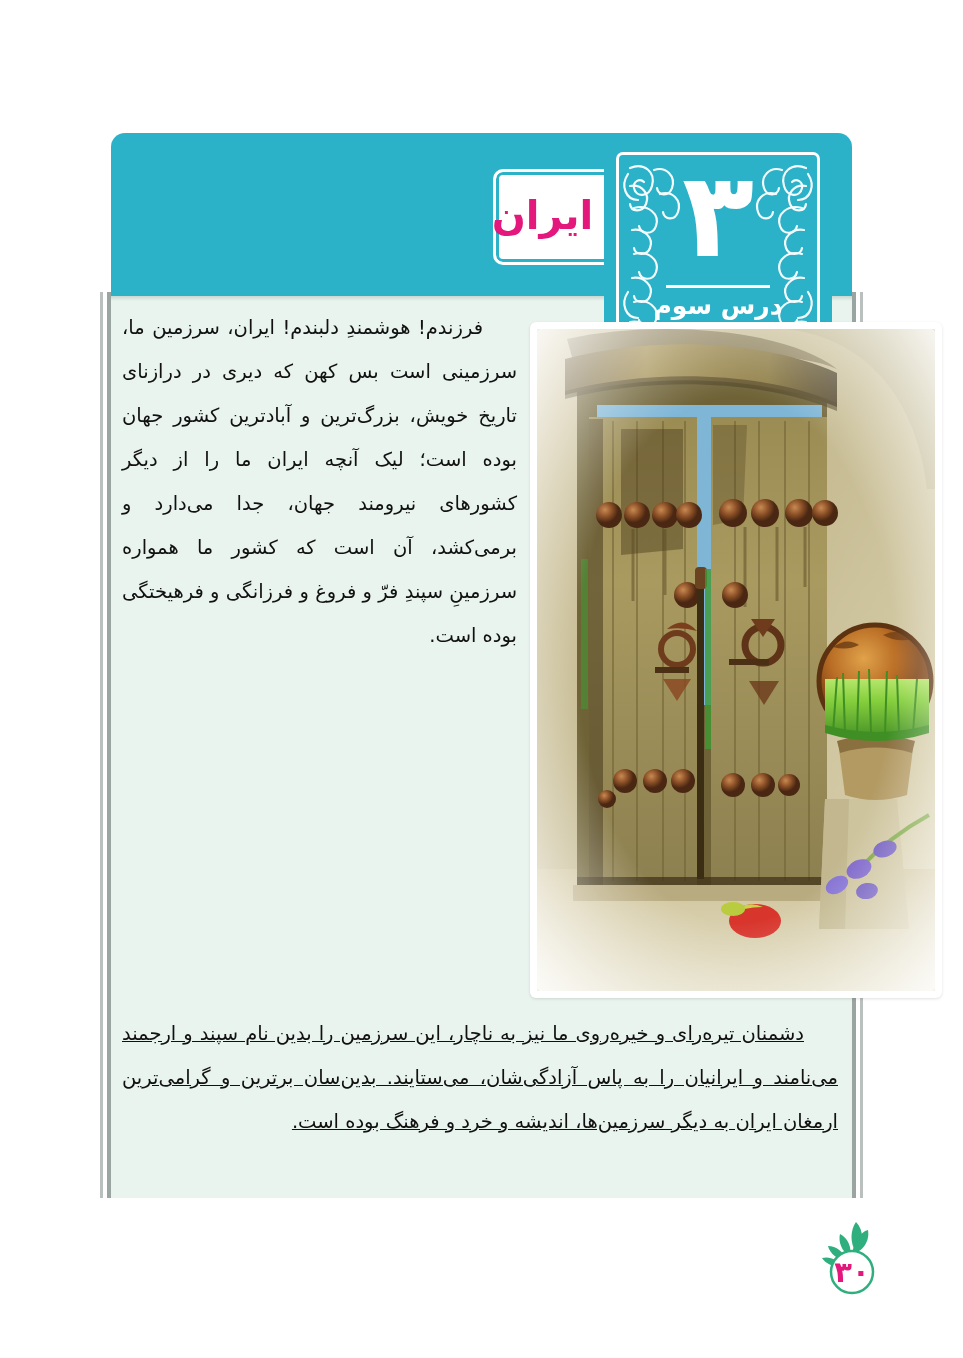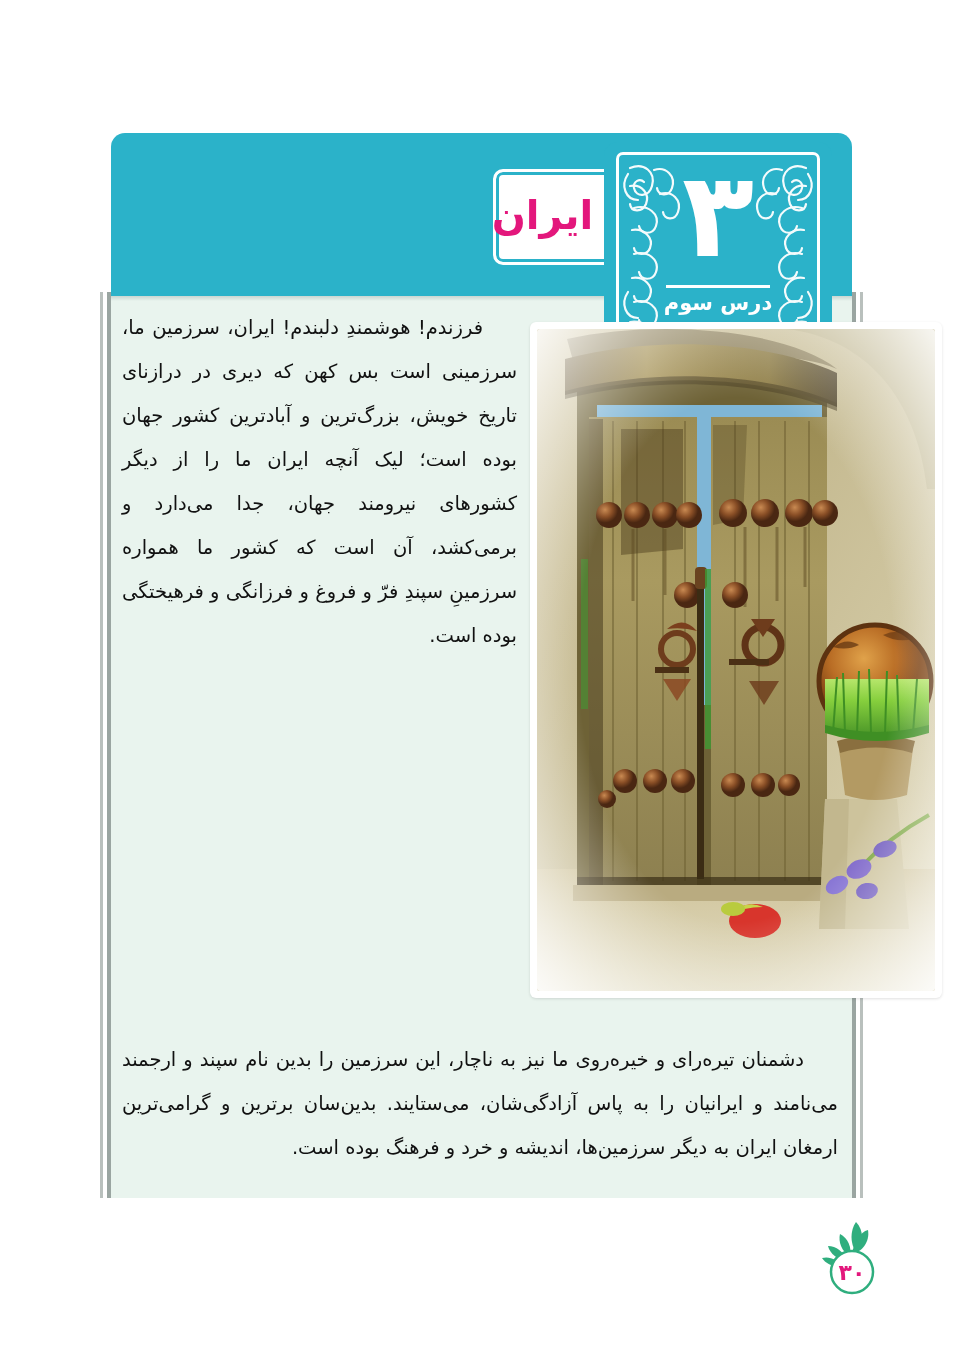--- a/index.html
+++ b/index.html
@@ -69,21 +69,21 @@
   #lesson-number{
     position:absolute;left:0;right:0;top:14px;
     text-align:center;color:#ffffff;
     font-size:118px;font-weight:bold;line-height:1;
   }
   #lesson-number-rule{
     position:absolute;left:62px;width:104px;top:143px;height:3px;background:#ffffff;
   }
   #lesson-label{
     position:absolute;left:0;right:0;top:150px;text-align:center;
-    color:#ffffff;font-size:21px;font-weight:bold;line-height:1.1;
+    color:#ffffff;font-size:25px;font-weight:bold;line-height:1.1;
   }
   #lesson-label-rule{
     position:absolute;left:52px;width:124px;top:188px;height:3px;background:#ffffff;
   }
 
   
   #photo-frame{
     position:absolute;left:530px;top:322px;width:412px;height:676px;
     background:#ffffff;border-radius:6px;
     box-shadow:0 1px 3px rgba(0,0,0,0.12);
@@ -100,32 +100,32 @@
     position:absolute;
     color:#111;
     font-size:19.5px;
     line-height:44px;
     text-align:justify;
     direction:rtl;
     font-family:"DejaVu Sans","Liberation Sans",sans-serif;
   }
   #para-1{left:122px;top:306px;width:395px;}
   #para-2{left:122px;top:744px;width:395px;}
-  #para-3{left:122px;top:1038px;width:716px;}
+  #para-3{left:122px;top:1012px;width:716px;text-decoration:underline;}
   .prose p{margin:0;text-indent:34px;}
 
   
   #page-number-ornament{
     position:absolute;left:816px;top:1216px;width:76px;height:80px;
   }
   #page-number-ornament svg{position:absolute;left:0;top:0;}
   #page-number-value{
     position:absolute;left:14px;top:34px;width:44px;height:44px;
     display:flex;align-items:center;justify-content:center;
-    color:#e3177c;font-size:22px;font-weight:bold;
+    color:#e3177c;font-size:29px;font-weight:bold;
   }
 </style>
 </head>
 <body>
 
 <div id="page">
 
   <div class="rule rule-outer-left"></div>
   <div class="rule rule-inner-left"></div>
   <div class="rule rule-inner-right"></div>

